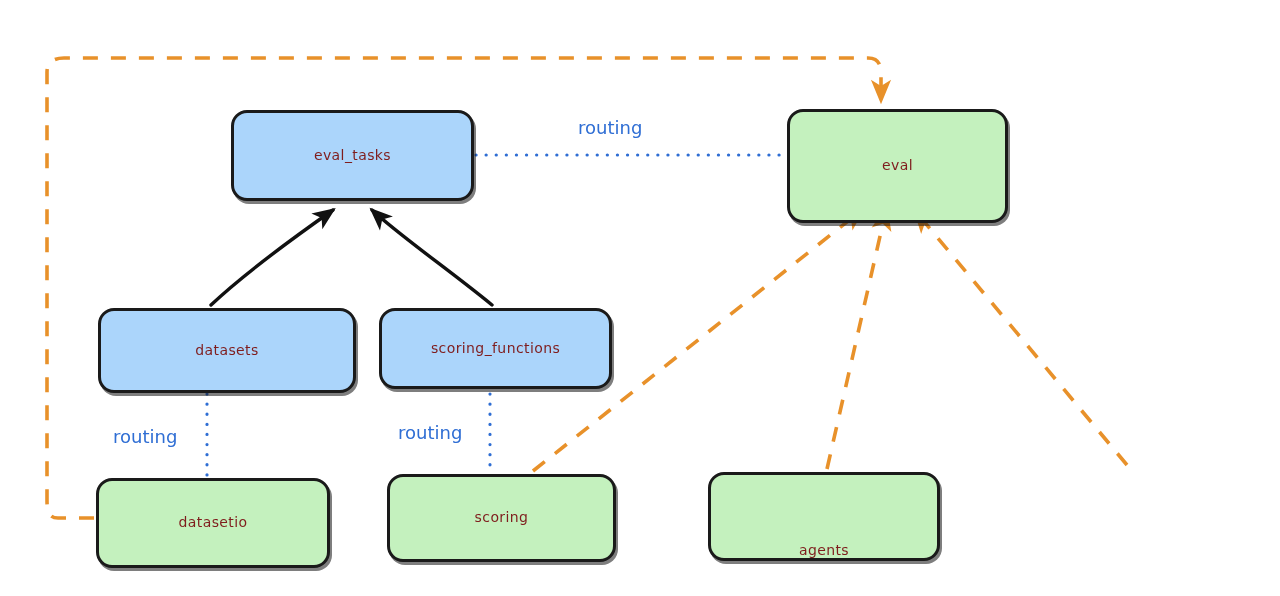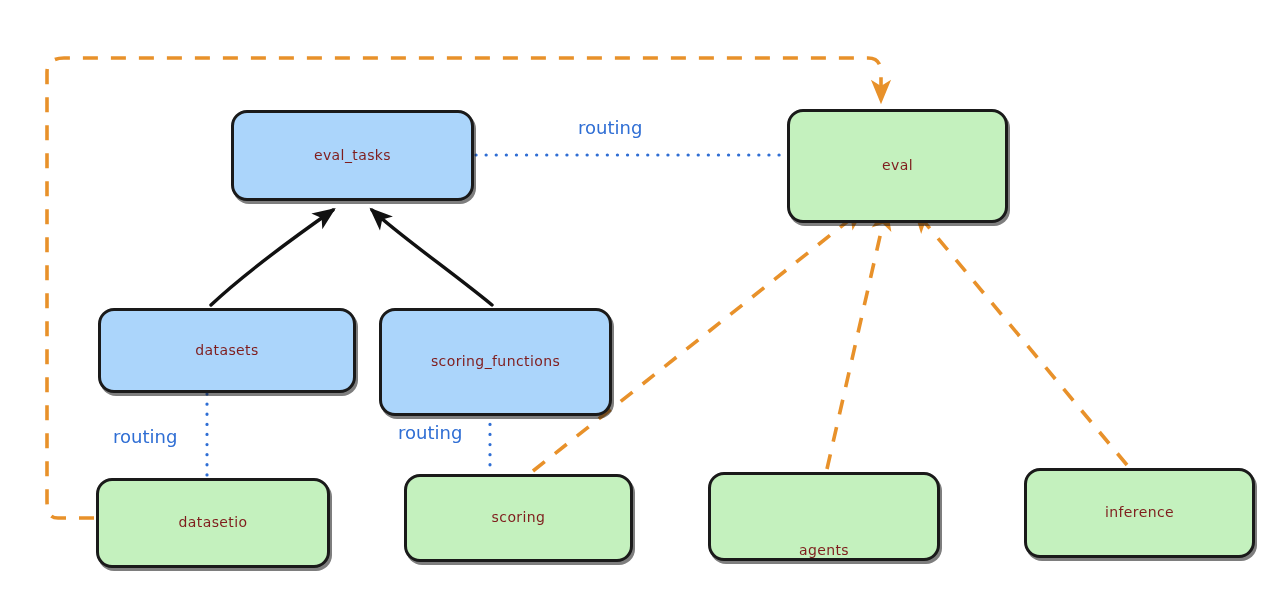--- a/index.html
+++ b/index.html
@@ -97,39 +97,36 @@
   </div>
 
   <div class="node green" style="left:787px; top:109px; width:221px; height:114px;">
     <span class="node-label">eval</span>
   </div>
 
   <div class="node blue" style="left:98px; top:308px; width:258px; height:85px;">
     <span class="node-label">datasets</span>
   </div>
 
-  <div class="node blue" style="left:379px; top:308px; width:233px; height:108px;">
+  <div class="node blue" style="left:379px; top:308px; width:233px; height:81px;">
     <span class="node-label">scoring_functions</span>
   </div>
 
   <div class="node green" style="left:96px; top:478px; width:234px; height:90px;">
     <span class="node-label">datasetio</span>
   </div>
 
-  <div class="node green" style="left:404px; top:474px; width:229px; height:88px;">
+  <div class="node green" style="left:387px; top:474px; width:229px; height:88px;">
     <span class="node-label">scoring</span>
   </div>
 
   <div class="node green" style="left:708px; top:472px; width:232px; height:89px;align-items:flex-end;">
     <span class="node-label">agents</span>
   </div>
 
-  <div class="node green" style="left:1024px; top:468px; width:231px; height:90px;">
-    <span class="node-label">inference</span>
-  </div>
 
   <div class="edge-label" style="left:578px; top:117px;">routing</div>
 
   <div class="edge-label" style="left:113px; top:426px;">routing</div>
 
   <div class="edge-label" style="left:398px; top:422px;">routing</div>
 
 </div>
 
 </body></html>

